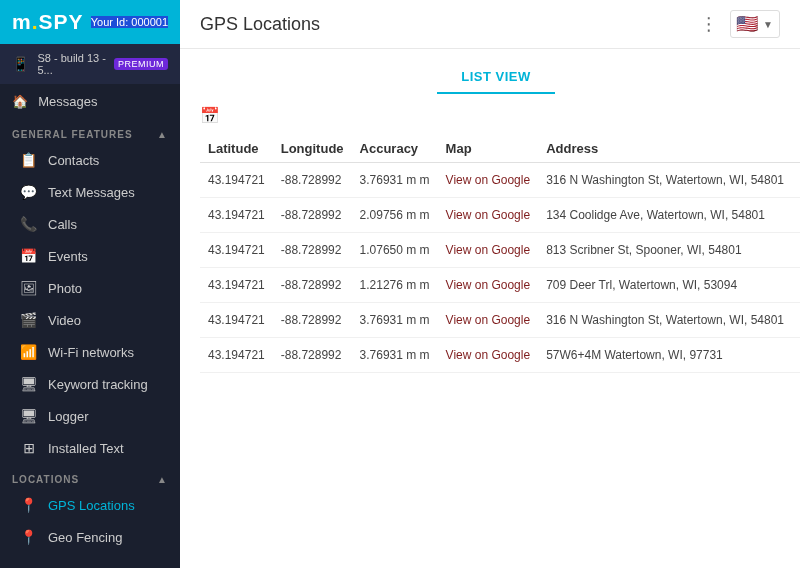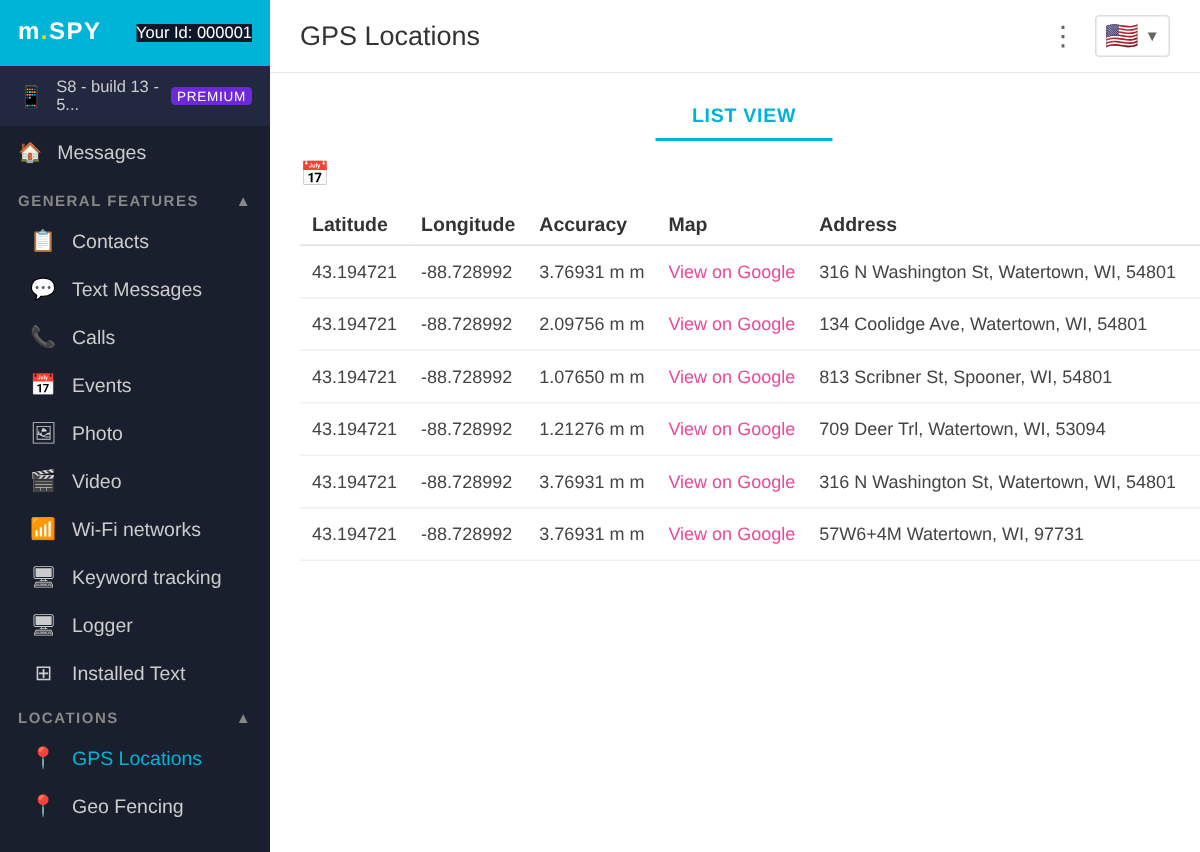--- a/index.html
+++ b/index.html
@@ -18,30 +18,30 @@
     }
     .sidebar-header {
       background: #00b4d8;
       padding: 10px 12px;
       display: flex;
       align-items: center;
       justify-content: space-between;
       min-height: 44px;
     }
     .sidebar-logo {
-      font-size: 16px;
+      font-size: 21px;
       font-weight: bold;
       color: #fff;
       letter-spacing: 1px;
     }
     .sidebar-logo span { color: #fff; }
     .sidebar-user-id {
       font-size: 11px;
       color: #fff;
-      background: #0f172a;
+      background: #1d4ed8;
     }
 
     .device-row {
       display: flex;
       align-items: center;
       padding: 8px 12px;
       background: #222840;
       font-size: 11px;
       color: #ccc;
       gap: 8px;
@@ -184,21 +184,21 @@
       font-size: 13px;
       white-space: nowrap;
     }
     td {
       padding: 10px 8px;
       color: #444;
       border-bottom: 1px solid #f0f0f0;
       white-space: nowrap;
     }
     .map-link {
-      color: #ec4899;
+      color: #7f1d1d;
       cursor: pointer;
       text-decoration: none;
     }
 
     
     .sidebar::-webkit-scrollbar, .table-container::-webkit-scrollbar { width: 4px; }
     .sidebar::-webkit-scrollbar-thumb { background: #444; border-radius: 2px; }
     .table-container::-webkit-scrollbar-thumb { background: #ccc; border-radius: 2px; }
   </style>
 </head>

